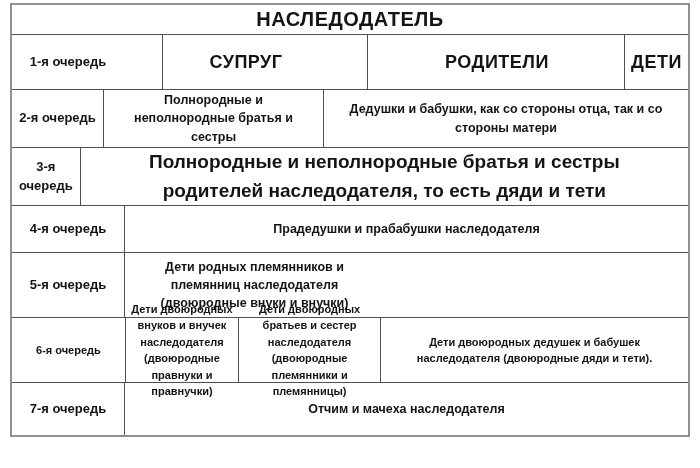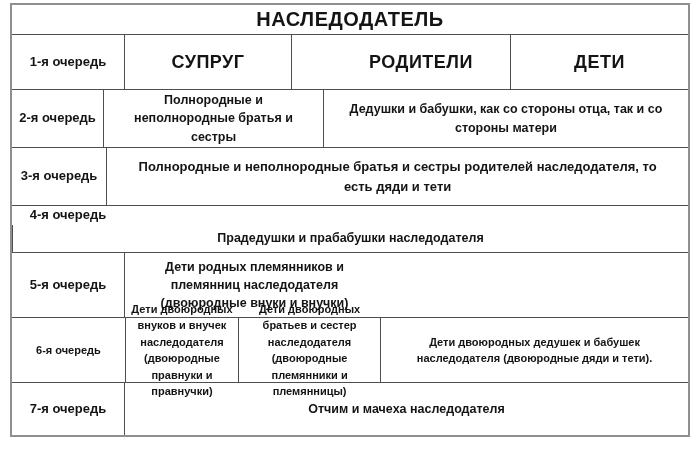--- a/index.html
+++ b/index.html
@@ -19,38 +19,38 @@
     display:flex;align-items:center;justify-content:center;
     text-align:center;box-sizing:border-box;
     font-weight:bold;font-size:12.5px;line-height:1.45;
   }
   .cell + .cell{border-left:1px solid #4f4f4f;}
   .flexfill{flex:1 1 auto;}
 
   .header-row{height:29px;}
   .title-cell{width:100%;font-size:20px;letter-spacing:0.5px;}
 
-  .r1{height:55px;}
+  .r1{height:55px;gap:38px;}
   .r2{height:58px;}
   .r3{height:58px;}
-  .r4{height:47px;flex-direction:column;}
+  .r4{height:47px;}
   .r5{height:65px;}
   .r6{height:65px;}
   .r7{flex:1 1 auto;}
 
   .label-cell{width:112px;font-size:13px;}
 
   .r1 .c0{width:167px;}
   .r1 .c1{width:219px;padding-left:40px;}
   .r1 .big{font-size:18px;letter-spacing:0.5px;}
 
   .r2 .c0{width:260px;padding:0 22px;}
   .r2 .c1{padding:0 12px;}
 
-  .r3 .c0{font-size:13px;padding:0 26px;line-height:1.5;}
+  .r3 .c0{font-size:19px;padding:0 26px;line-height:1.5;}
 
   .r4 .c0{padding:0 20px;}
 
   .r5 .c0{width:260px;padding:0 26px;}
   .r5 .c1{padding:0 10px;}
 
   .r6 .cell{font-size:11px;line-height:1.5;}
   .r6 .c0{width:170px;padding:0 4px;}
   .r6 .c1{width:208px;padding:0 10px;}
   .r6 .c2{padding:0 8px;}

